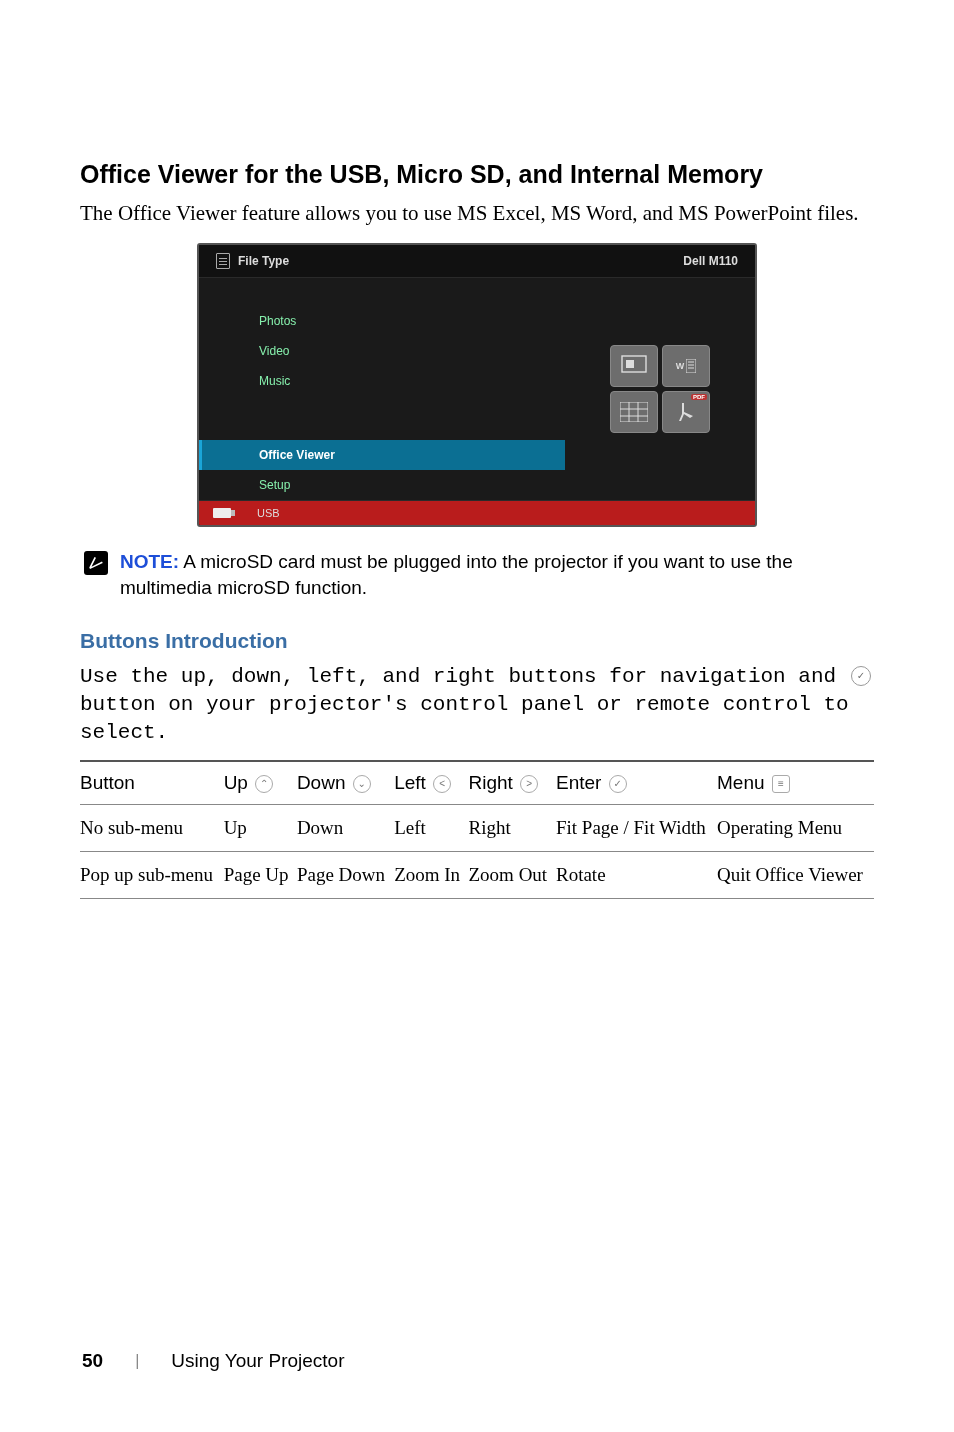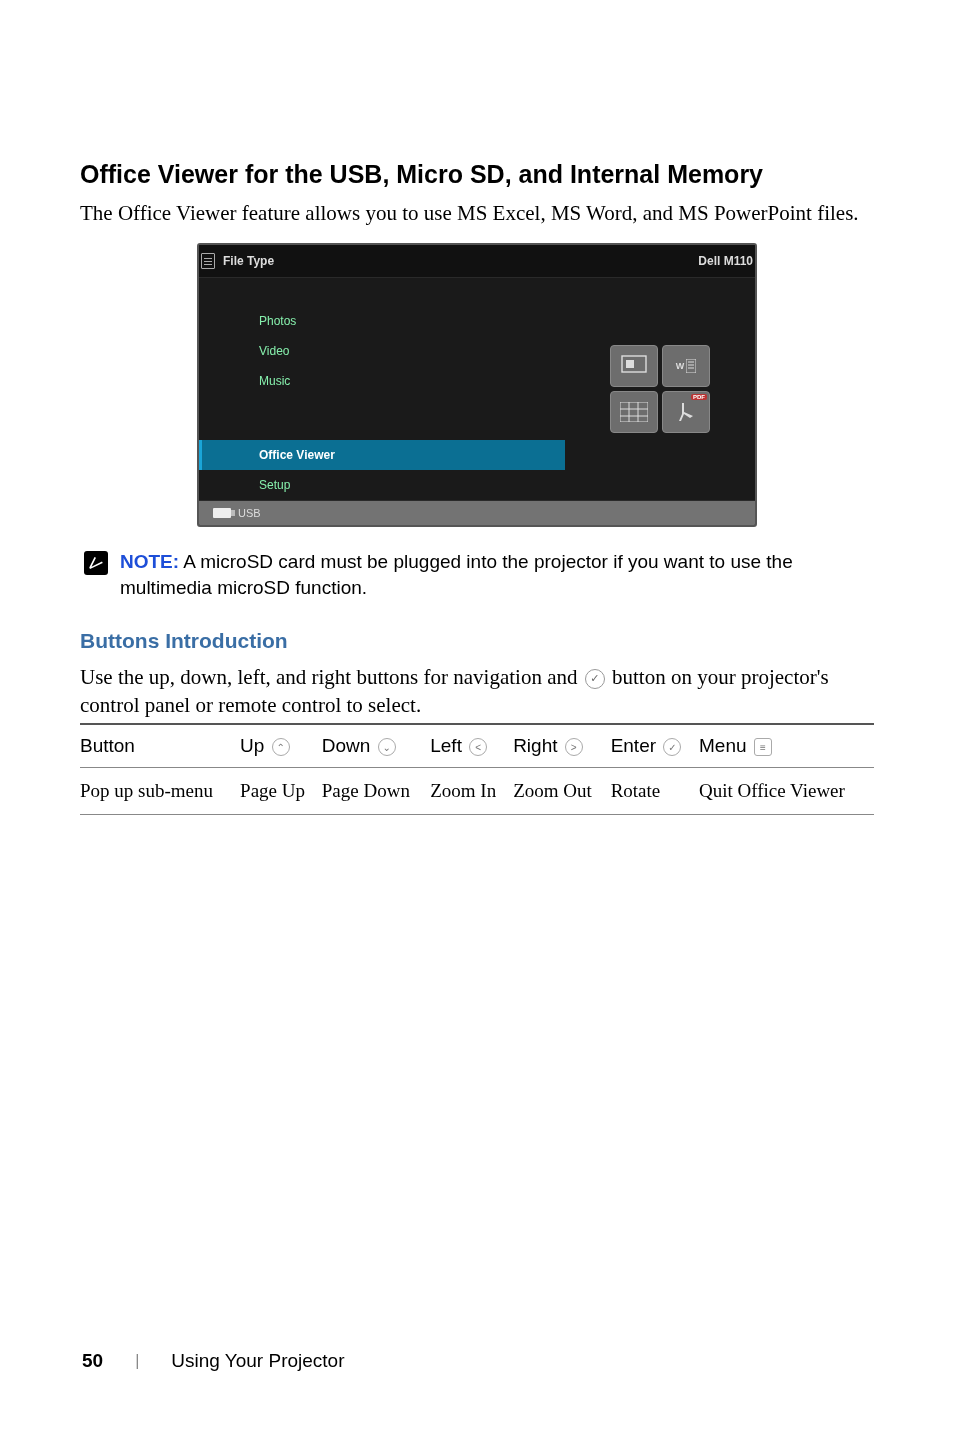--- a/index.html
+++ b/index.html
@@ -38,21 +38,21 @@
     border: 2px solid #555;
     border-radius: 3px;
     color: #ddd;
     font-size: 12px;
     overflow: hidden;
   }
   .shot-header {
     display: flex;
     justify-content: space-between;
     align-items: center;
-    padding: 8px 2px;
+    padding: 8px 17px;
     background: #111;
     border-bottom: 1px solid #2a2a2a;
     font-weight: bold;
     gap: 17px;
   }
   .shot-header .left { display:flex; align-items:center; gap:8px; }
   .doc-icon {
     width: 14px; height: 16px;
     border: 1px solid #aaa;
     border-radius: 1px;
@@ -98,24 +98,24 @@
     border-radius:4px;
     display:flex; align-items:center; justify-content:center;
     font-size:9px; color:#ddd; font-weight:bold;
     position:relative;
   }
   .thumb .pdf-badge {
     position:absolute; top:2px; right:2px;
     background:#b33; color:#fff; font-size:6px; padding:0 2px; border-radius:2px;
   }
   .shot-footer {
-    background:#737373;
+    background:#b91c1c;
     padding:6px 14px;
     border-top:1px solid #2a2a2a;
-    display:flex; align-items:center; gap:7px;
+    display:flex; align-items:center; gap:26px;
   }
   .usb-icon {
     width:18px; height:10px; background:#eee; border-radius:1px; position:relative;
   }
   .usb-icon:after { content:""; position:absolute; right:-4px; top:2px; width:4px; height:6px; background:#bbb;}
   .shot-footer span { color:#ddd; font-size:11px; }
 
   
   .note-row {
     display:flex;
@@ -140,24 +140,24 @@
   .note-text b { color:#1d4ed8; }
 
   
   h3.subheading {
     color:#3a6ea5;
     font-size:21px;
     font-weight:bold;
     margin-bottom:10px;
   }
   p.subintro {
-    font-family: Liberation Serif, serif;
+    font-family: Liberation Mono, monospace;
     font-size:21px;
     line-height:1.35;
-    margin-bottom:4px;
+    margin-bottom:12px;
   }
   .inline-icon {
     display:inline-flex;
     width:20px; height:20px;
     border:1px solid #999;
     border-radius:50%;
     vertical-align:middle;
     align-items:center; justify-content:center;
     font-size:11px; color:#666;
     margin:0 2px;
@@ -303,20 +303,29 @@
         <th><span>Up</span> <span class="hdr-icon">⌃</span></th>
         <th><span>Down</span> <span class="hdr-icon">⌄</span></th>
         <th><span>Left</span> <span class="hdr-icon">&lt;</span></th>
         <th><span>Right</span> <span class="hdr-icon">&gt;</span></th>
         <th><span>Enter</span> <span class="hdr-icon">✓</span></th>
         <th><span>Menu</span> <span class="hdr-icon square">≡</span></th>
       </tr>
     </thead>
     <tbody>
       <tr>
+        <td>No sub-menu</td>
+        <td>Up</td>
+        <td>Down</td>
+        <td>Left</td>
+        <td>Right</td>
+        <td>Fit Page / Fit Width</td>
+        <td>Operating Menu</td>
+      </tr>
+      <tr>
         <td>Pop up sub-menu</td>
         <td>Page Up</td>
         <td>Page Down</td>
         <td>Zoom In</td>
         <td>Zoom Out</td>
         <td>Rotate</td>
         <td>Quit Office Viewer</td>
       </tr>
     </tbody>
   </table>

